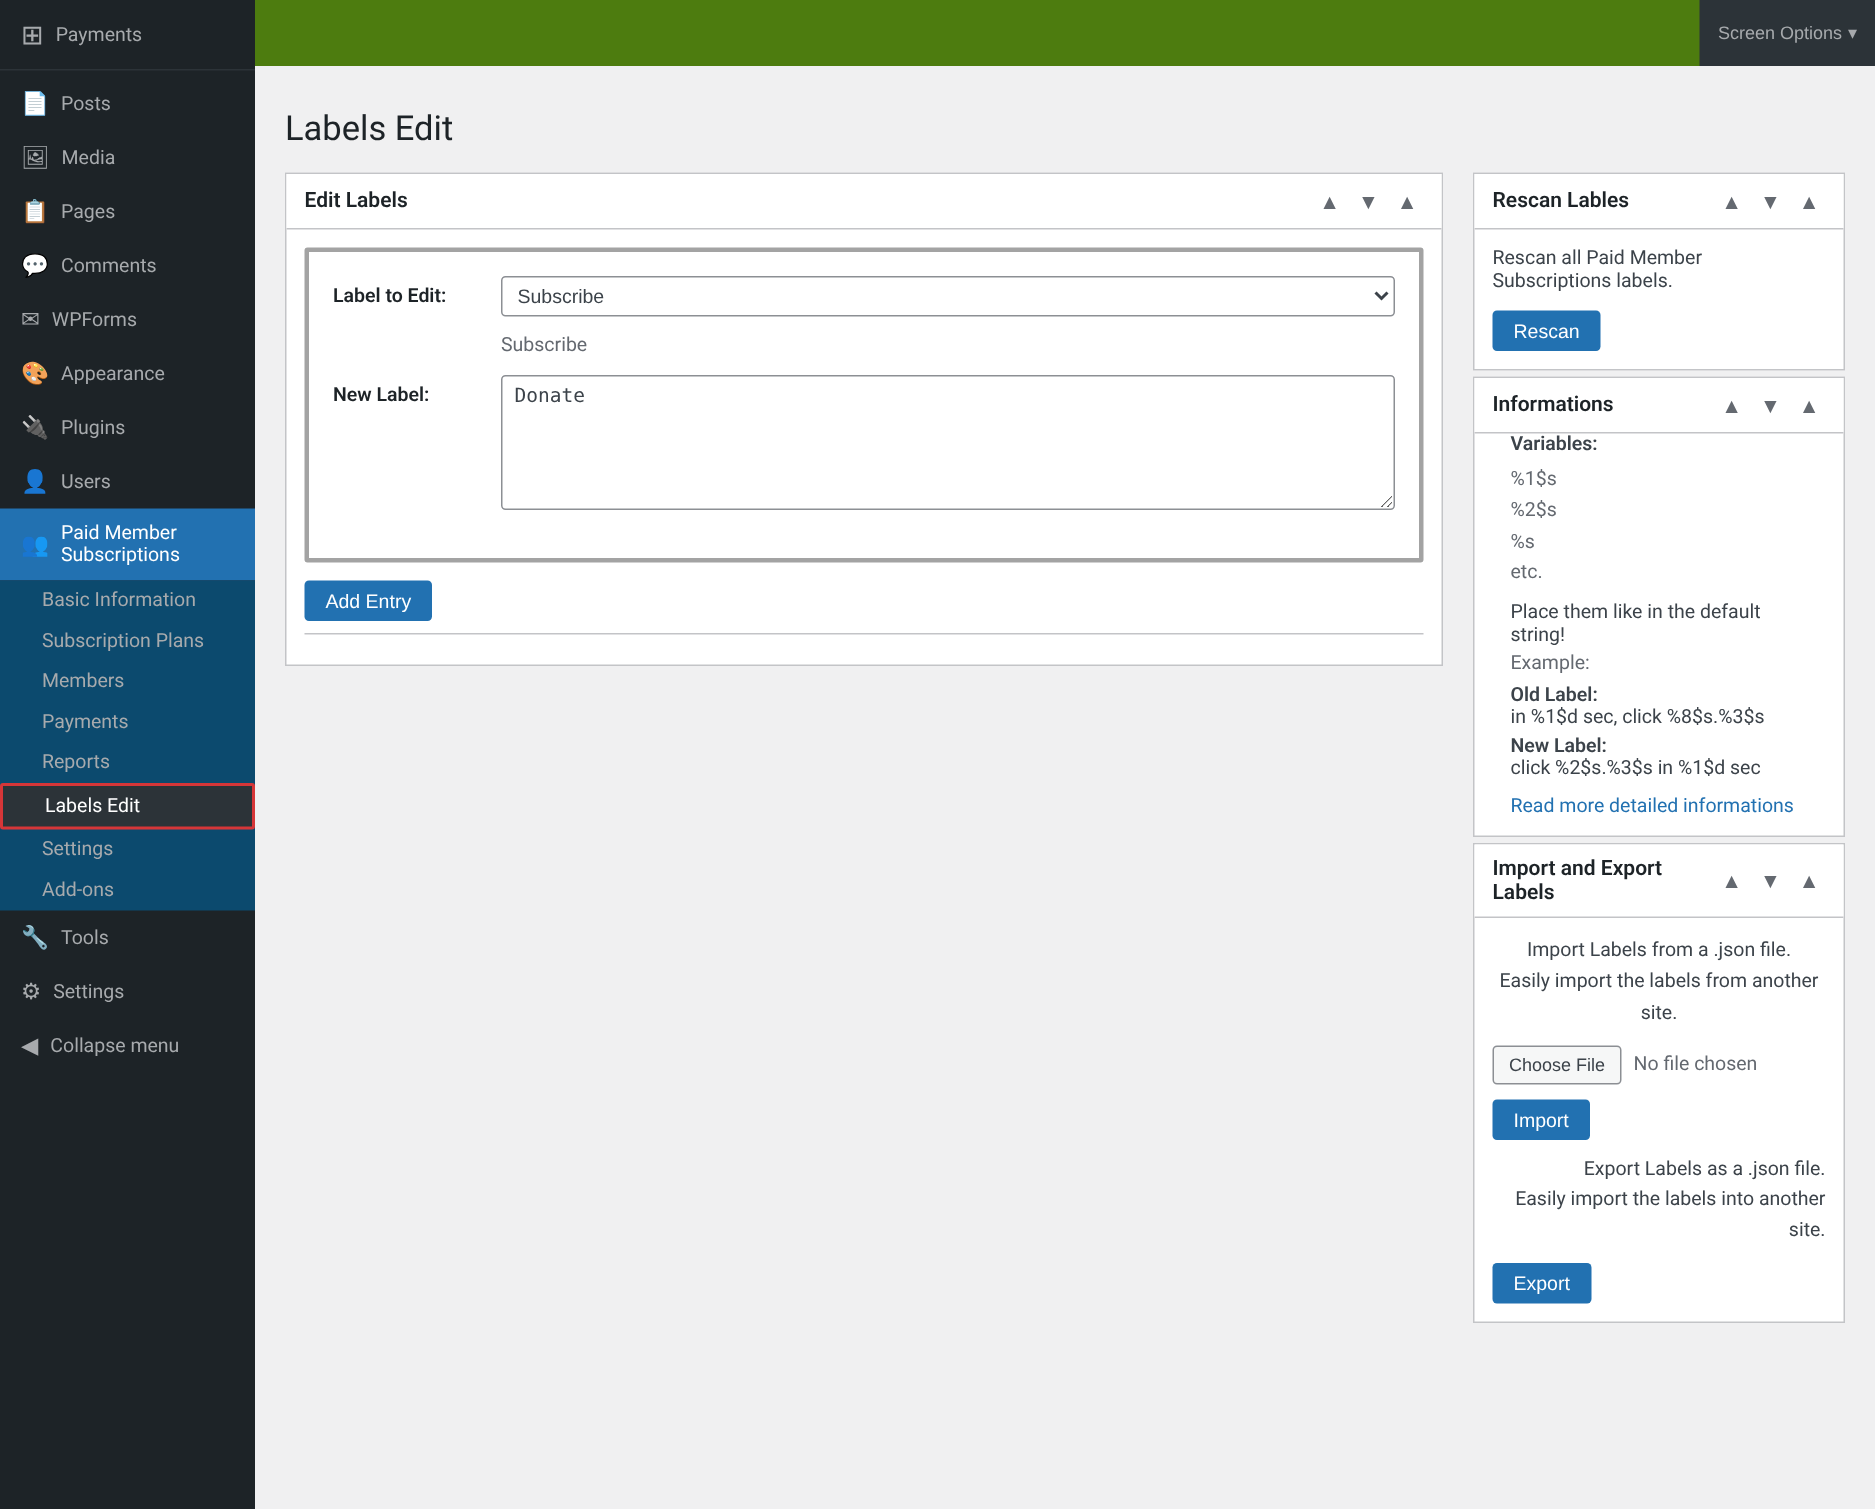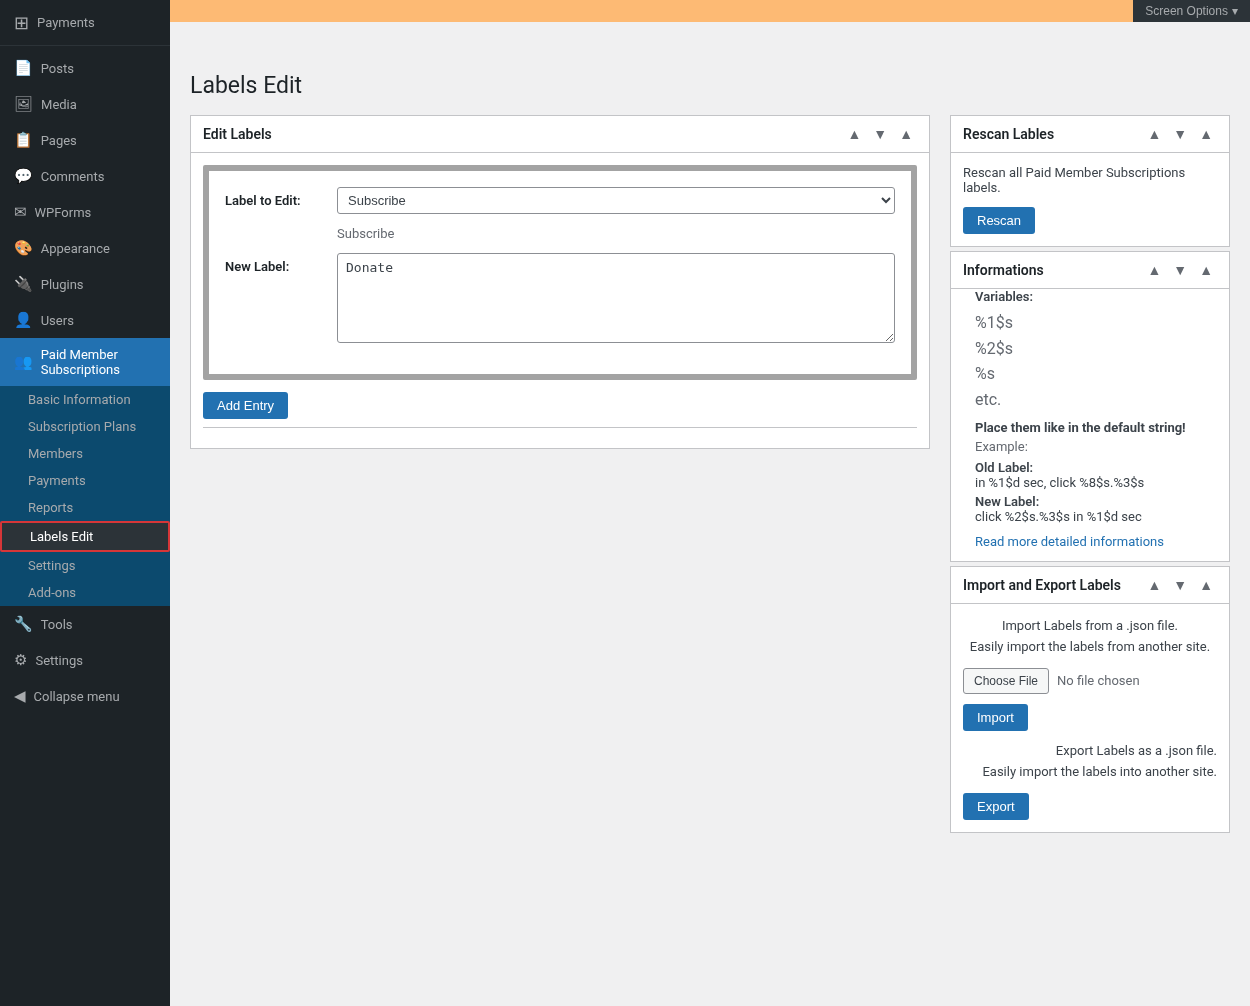--- a/index.html
+++ b/index.html
@@ -43,22 +43,22 @@
       color: #fff;
       background: #2c3338;
       border: 2px solid #d63638;
       border-radius: 2px;
     }
 
     
     #topbar {
       position: fixed;
       top: 0; left: 170px; right: 0;
-      height: 22px;
-      background: #fdba74;
+      height: 44px;
+      background: #4d7c0f;
       display: flex;
       align-items: center;
       justify-content: flex-end;
       z-index: 100;
     }
     .screen-options-btn {
       background: #2c3338;
       color: #a7aaad;
       border: none;
       padding: 4px 12px;
@@ -81,21 +81,21 @@
       margin-bottom: 16px;
     }
 
     
     .content-layout {
       display: flex;
       gap: 20px;
       align-items: flex-start;
     }
     .main-col { flex: 1; }
-    .side-col { width: 280px; flex-shrink: 0; }
+    .side-col { width: 248px; flex-shrink: 0; }
 
     
     .metabox {
       background: #fff;
       border: 1px solid #c3c4c7;
       margin-bottom: 4px;
     }
     .metabox-header {
       display: flex; align-items: center; justify-content: space-between;
       padding: 8px 12px;
@@ -105,21 +105,21 @@
     .metabox-title { font-size: 14px; font-weight: 600; color: #1d2327; }
     .metabox-controls { display: flex; gap: 4px; align-items: center; }
     .metabox-ctrl-btn {
       background: none; border: none; cursor: pointer;
       color: #646970; font-size: 14px; padding: 2px 4px;
     }
     .metabox-body { padding: 12px; }
 
     
     .edit-labels-inner {
-      border: 6px solid #a3a3a3;
+      border: 3px solid #a3a3a3;
       padding: 16px;
       margin-bottom: 12px;
       border-radius: 2px;
     }
     .form-row {
       display: flex;
       align-items: flex-start;
       margin-bottom: 12px;
       gap: 12px;
     }
@@ -163,22 +163,22 @@
       padding: 6px 14px;
       font-size: 13px;
       cursor: pointer;
       border-radius: 3px;
     }
     .divider { border: none; border-top: 1px solid #c3c4c7; margin: 8px 0; }
 
     
     .info-section { padding: 0 24px 12px; }
     .info-variables { font-weight: 600; font-size: 13px; margin-bottom: 6px; }
-    .info-var { color: #646970; font-size: 16px; line-height: 1.6; }
-    .info-note { font-weight: 700; font-size: 13px; margin-top: 8px; margin-bottom: 4px; }
+    .info-var { color: #646970; font-size: 13px; line-height: 1.6; }
+    .info-note { font-weight: 400; font-size: 13px; margin-top: 8px; margin-bottom: 4px; }
     .info-example { font-size: 13px; color: #646970; margin-bottom: 6px; }
     .info-label-row { margin-top: 6px; font-size: 13px; }
     .info-bold { font-weight: 600; }
     .info-link { color: #2271b1; text-decoration: none; font-size: 13px; }
 
     
     .import-desc { font-size: 13px; color: #3c434a; line-height: 1.6; margin-bottom: 10px; text-align: center; }
     .file-input-row { display: flex; align-items: center; gap: 8px; margin-bottom: 10px; }
     .choose-file-btn {
       background: #f6f7f7;

